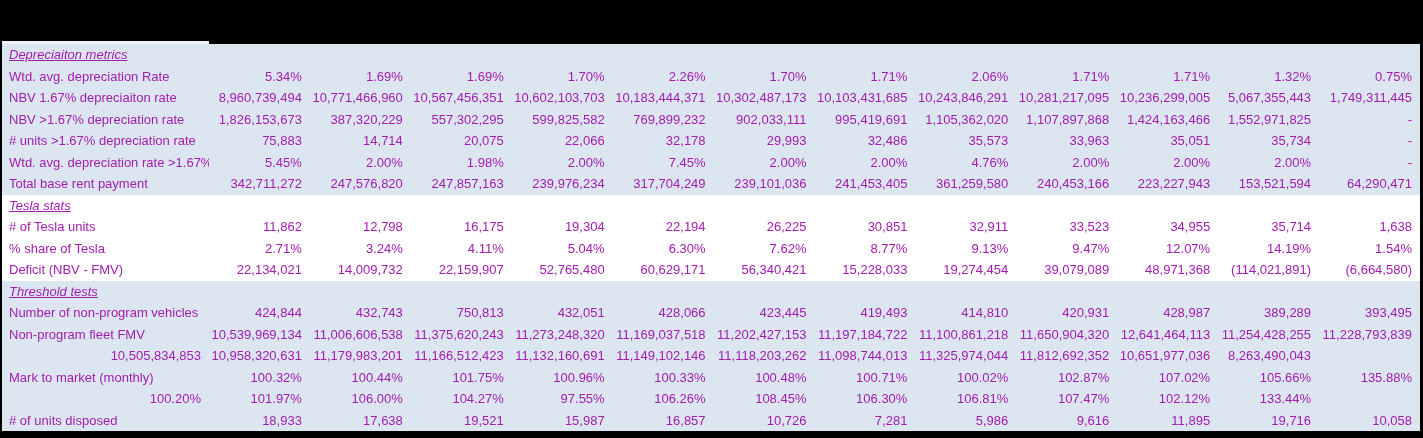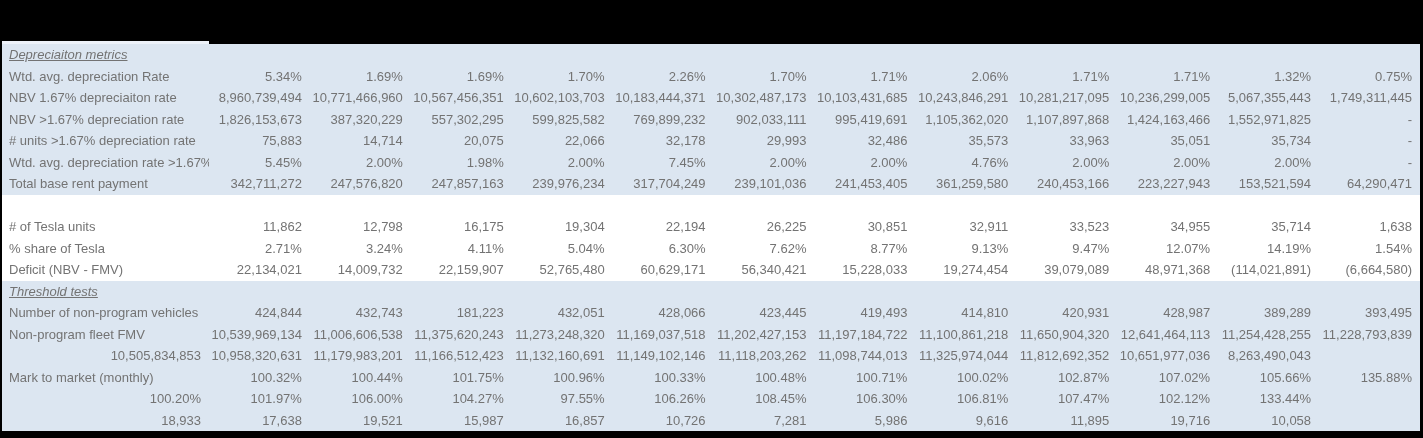--- a/index.html
+++ b/index.html
@@ -6,21 +6,21 @@
   .sheet {
     position: relative;
     width: 1423px;
     height: 438px;
     box-sizing: border-box;
     border-left: 2px solid #000;
     border-right: 3px solid #000;
     background: #ffffff;
     font-family: "Liberation Sans", "DejaVu Sans", sans-serif;
     font-size: 13px;
-    color: #737373;
+    color: #a21caf;
     overflow: hidden;
   }
   .topband {
     position: relative;
     width: 100%;
     height: 44px;
     background: #000000;
   }
   .topband .notch {
     position: absolute;
@@ -168,20 +168,21 @@
         <div class="cell value">317,704,249</div>
         <div class="cell value">239,101,036</div>
         <div class="cell value">241,453,405</div>
         <div class="cell value">361,259,580</div>
         <div class="cell value">240,453,166</div>
         <div class="cell value">223,227,943</div>
         <div class="cell value">153,521,594</div>
         <div class="cell value">64,290,471</div>
       </div>
       <div class="row white">
+        <div class="cell label section-title">Tesla stats</div>
         <div class="cell value"></div>
         <div class="cell value"></div>
         <div class="cell value"></div>
         <div class="cell value"></div>
         <div class="cell value"></div>
         <div class="cell value"></div>
         <div class="cell value"></div>
         <div class="cell value"></div>
         <div class="cell value"></div>
         <div class="cell value"></div>
@@ -245,21 +246,21 @@
         <div class="cell value"></div>
         <div class="cell value"></div>
         <div class="cell value"></div>
         <div class="cell value"></div>
         <div class="cell value"></div>
       </div>
       <div class="row blue">
         <div class="cell label">Number of non-program vehicles</div>
         <div class="cell value">424,844</div>
         <div class="cell value">432,743</div>
-        <div class="cell value">181,223</div>
+        <div class="cell value">750,813</div>
         <div class="cell value">432,051</div>
         <div class="cell value">428,066</div>
         <div class="cell value">423,445</div>
         <div class="cell value">419,493</div>
         <div class="cell value">414,810</div>
         <div class="cell value">420,931</div>
         <div class="cell value">428,987</div>
         <div class="cell value">389,289</div>
         <div class="cell value">393,495</div>
       </div>
@@ -315,20 +316,21 @@
         <div class="cell value">97.55%</div>
         <div class="cell value">106.26%</div>
         <div class="cell value">108.45%</div>
         <div class="cell value">106.30%</div>
         <div class="cell value">106.81%</div>
         <div class="cell value">107.47%</div>
         <div class="cell value">102.12%</div>
         <div class="cell value">133.44%</div>
       </div>
       <div class="row blue">
+        <div class="cell label"># of units disposed</div>
         <div class="cell value">18,933</div>
         <div class="cell value">17,638</div>
         <div class="cell value">19,521</div>
         <div class="cell value">15,987</div>
         <div class="cell value">16,857</div>
         <div class="cell value">10,726</div>
         <div class="cell value">7,281</div>
         <div class="cell value">5,986</div>
         <div class="cell value">9,616</div>
         <div class="cell value">11,895</div>

